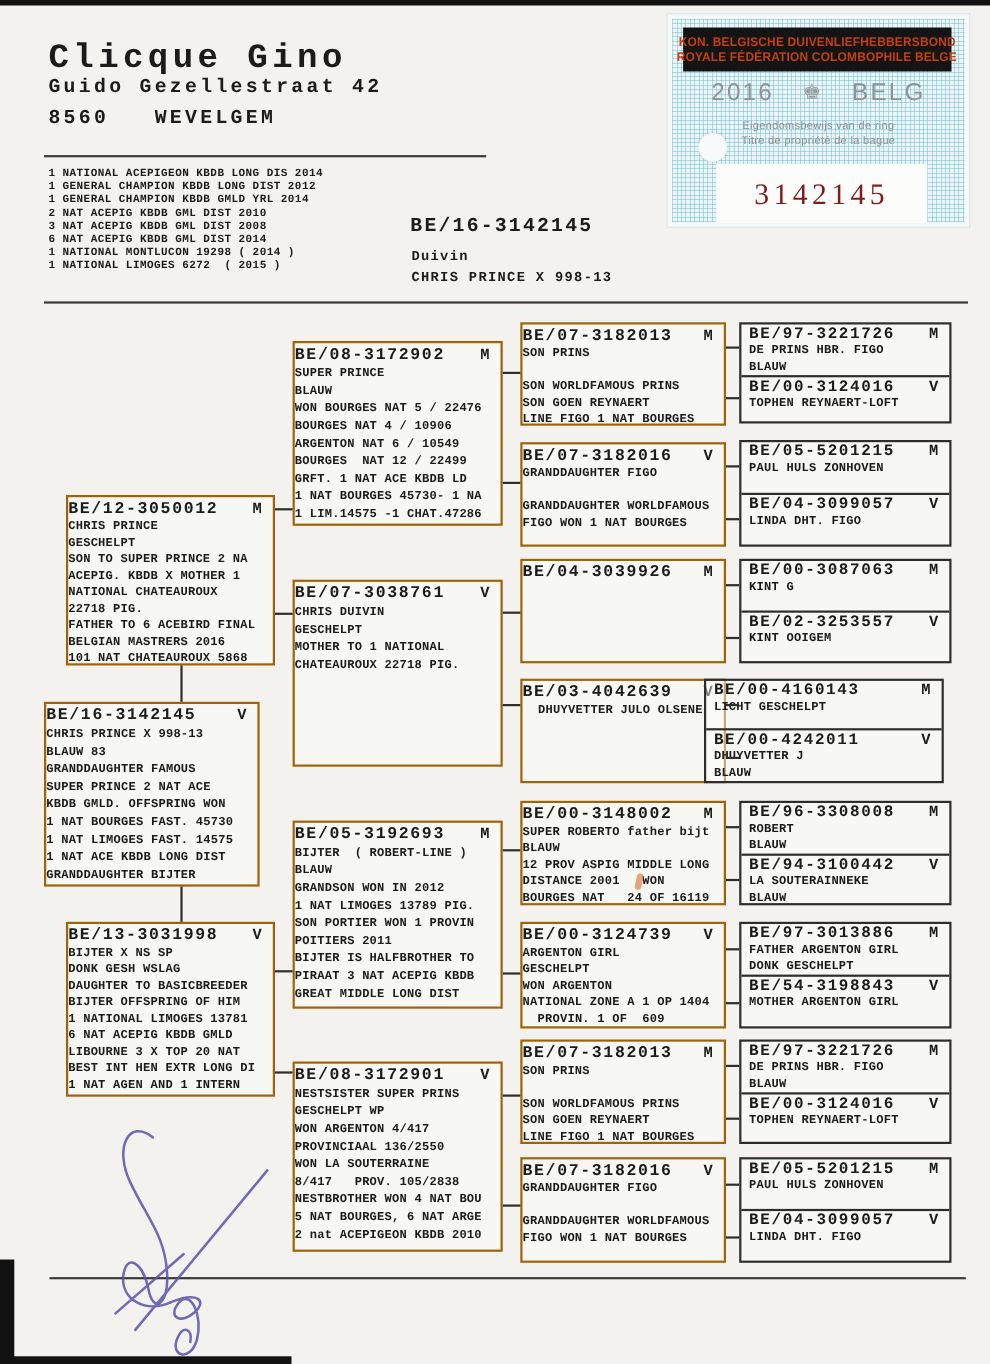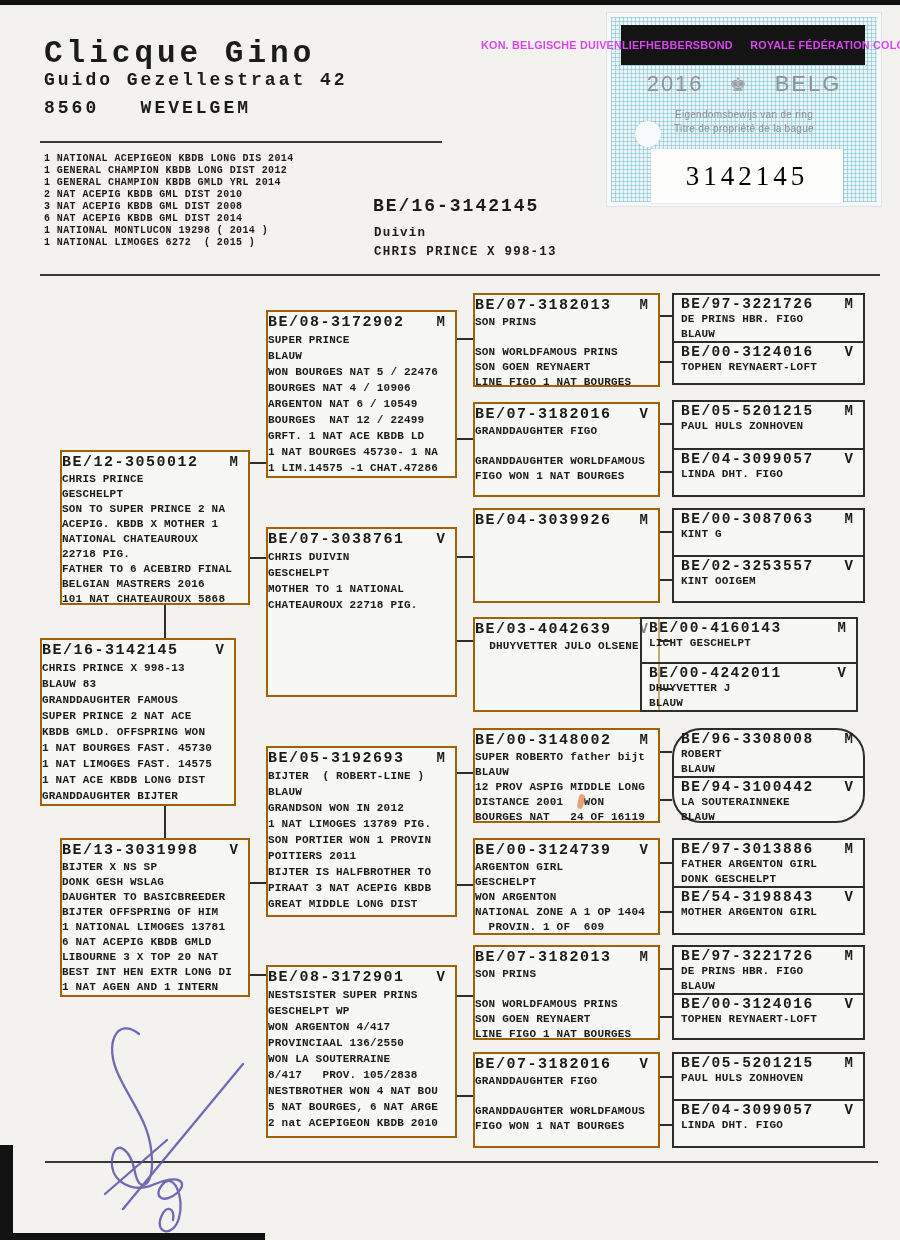--- a/index.html
+++ b/index.html
@@ -14,32 +14,32 @@
   .ach{position:absolute;left:44px;font-size:10px;font-weight:600;letter-spacing:.4px;white-space:pre-wrap;line-height:12px;}
   .bird-ring{position:absolute;left:373px;top:196px;font-size:18px;font-weight:bold;letter-spacing:2px;}
   .bird-sub{position:absolute;left:374px;font-size:12.5px;font-weight:600;letter-spacing:1.2px;white-space:pre-wrap;}
   
   .sticker{position:absolute;left:607px;top:13px;width:274px;height:193px;background:#f6fafb;
            box-shadow:0 0 0 1px #dde4e6;}
   .checker{position:absolute;left:4px;top:4px;right:4px;bottom:4px;background-color:#eaf5f8;
            background-image:
              repeating-linear-gradient(0deg, rgba(110,185,205,.50) 0 1px, transparent 1px 4px),
              repeating-linear-gradient(90deg, rgba(110,185,205,.50) 0 1px, transparent 1px 4px);}
-  .banner{position:absolute;left:14px;top:12px;right:16px;height:40px;background:#141414;color:#d946ef;
-          display:flex;justify-content:center;align-items:center;gap:1px;}
+  .banner{position:absolute;left:14px;top:12px;right:16px;height:40px;background:#141414;color:#c2410c;
+          display:flex;flex-direction:column;justify-content:center;align-items:center;gap:1px;}
   .banner div{font-family:"Liberation Sans",sans-serif;font-weight:bold;font-size:11.5px;letter-spacing:.2px;white-space:nowrap;transform:scaleX(.94);}
   .yearrow{position:absolute;left:0;right:0;top:58px;display:flex;justify-content:center;align-items:center;gap:26px;
            color:#8f9296;font-family:"Liberation Sans",sans-serif;font-size:22px;letter-spacing:2px;}
   .crown{font-size:19px;color:#989da1;}
   .ownnote{position:absolute;left:0;right:0;text-align:center;color:#8d9094;
            font-family:"Liberation Sans",sans-serif;font-size:10px;letter-spacing:.3px;}
   .punch{position:absolute;left:28px;top:108px;width:26px;height:26px;border-radius:50%;background:#f7fafb;box-shadow:0 0 3px rgba(0,0,0,.12);}
   .numbox{position:absolute;left:44px;top:136px;width:192px;height:54px;background:#fcfcfb;box-shadow:0 0 2px rgba(0,0,0,.18);
           display:flex;align-items:center;justify-content:center;}
-  .numbox span{font-family:"Liberation Serif","DejaVu Serif",serif;font-size:27px;letter-spacing:4px;color:#000000;}
+  .numbox span{font-family:"Liberation Serif","DejaVu Serif",serif;font-size:27px;letter-spacing:4px;color:#7f1d1d;}
   
   .pbox{position:absolute;border:2px solid #a16207;padding:2px 5px 0 0;box-sizing:border-box;background:rgba(252,252,250,.45);}
   .phead{display:flex;justify-content:space-between;align-items:baseline;font-weight:bold;}
   .phead .ring{font-size:15px;letter-spacing:1.5px;}
   .phead .sex{font-size:14px;padding-right:5px;}
   .pbody{font-size:11px;font-weight:600;letter-spacing:.2px;white-space:pre-wrap;line-height:15px;margin-top:1px;}
   .lh16 .pbody{line-height:16px;}
   .pair{position:absolute;border:2px solid #2e2d2b;box-sizing:border-box;display:flex;flex-direction:column;background:rgba(252,252,250,.45);}
   .half{flex:1;padding:1px 5px 0 7px;box-sizing:border-box;}
   .half + .half{border-top:2px solid #2e2d2b;}
@@ -337,21 +337,21 @@
     </div>
     <div class="half">
       <div class="phead">
           <span class="ring">BE/00-4242011</span>
           <span class="sex">V</span>
         </div>
       <div class="pbody">DHUYVETTER J
 BLAUW</div>
     </div>
   </div>
-  <div class="pair" style="left:672px;top:728px;width:193px;height:95px;border-radius:29px;">
+  <div class="pair" style="left:672px;top:728px;width:193px;height:95px;">
     <div class="half">
       <div class="phead">
           <span class="ring">BE/96-3308008</span>
           <span class="sex">M</span>
         </div>
       <div class="pbody">ROBERT
 BLAUW</div>
     </div>
     <div class="half">
       <div class="phead">

